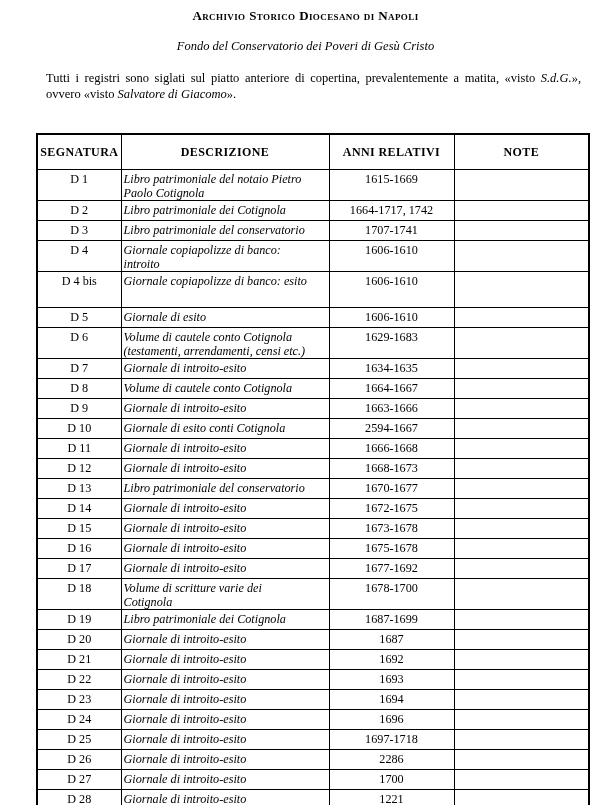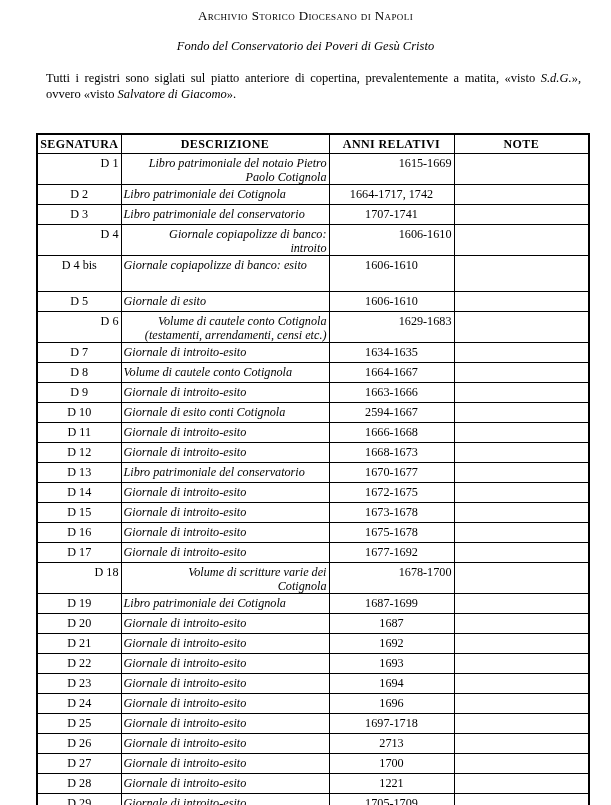--- a/index.html
+++ b/index.html
@@ -14,21 +14,21 @@
     font-family: "Liberation Serif", serif;
     overflow: hidden;
   }
   .doc {
     padding: 6px 30px 0 30px;
   }
   .title {
     margin: 2px 0 0 0;
     text-align: center;
     font-size: 13px;
-    font-weight: normal;
+    font-weight: bold;
     font-variant: small-caps;
     letter-spacing: 0.4px;
   }
   .subtitle {
     margin: 15px 0 16px 0;
     text-align: center;
     font-size: 12.5px;
     font-weight: normal;
     font-style: italic;
   }
@@ -55,30 +55,30 @@
     line-height: 14px;
     overflow: hidden;
   }
   .inv th {
     font-weight: bold;
     font-size: 12px;
     letter-spacing: 0.4px;
     text-align: center;
     vertical-align: middle;
     height: 16px;
-    padding: 1px 2px;
+    padding: 9px 2px;
     white-space: nowrap;
   }
   .c-seg  { text-align: center; white-space: nowrap; }
   .c-desc { text-align: left; padding-left: 7px; font-style: italic; }
   .c-anni { text-align: center; white-space: nowrap; }
   .c-note { }
   .ln { display: block; white-space: nowrap; }
   tr.s   td { height: 17px; }
-  tr.h2  td { height: 27px; text-align: right; }
+  tr.h2  td { height: 27px; }
   tr.tall td { height: 33px; }
 </style>
 </head>
 <body>
 
 <div class="doc">
 
   <h1 class="title">Archivio Storico Diocesano di Napoli</h1>
 
   <h2 class="subtitle">Fondo del Conservatorio dei Poveri di Gesù Cristo</h2>
@@ -338,21 +338,21 @@
           </td>
         <td class="c-anni">1697-1718</td>
         <td class="c-note"></td>
       </tr>
 
       <tr class="s">
         <td class="c-seg">D 26</td>
         <td class="c-desc">
             <span class="ln">Giornale di introito-esito</span>
           </td>
-        <td class="c-anni">2713</td>
+        <td class="c-anni">2286</td>
         <td class="c-note"></td>
       </tr>
 
       <tr class="s">
         <td class="c-seg">D 27</td>
         <td class="c-desc">
             <span class="ln">Giornale di introito-esito</span>
           </td>
         <td class="c-anni">1700</td>
         <td class="c-note"></td>

